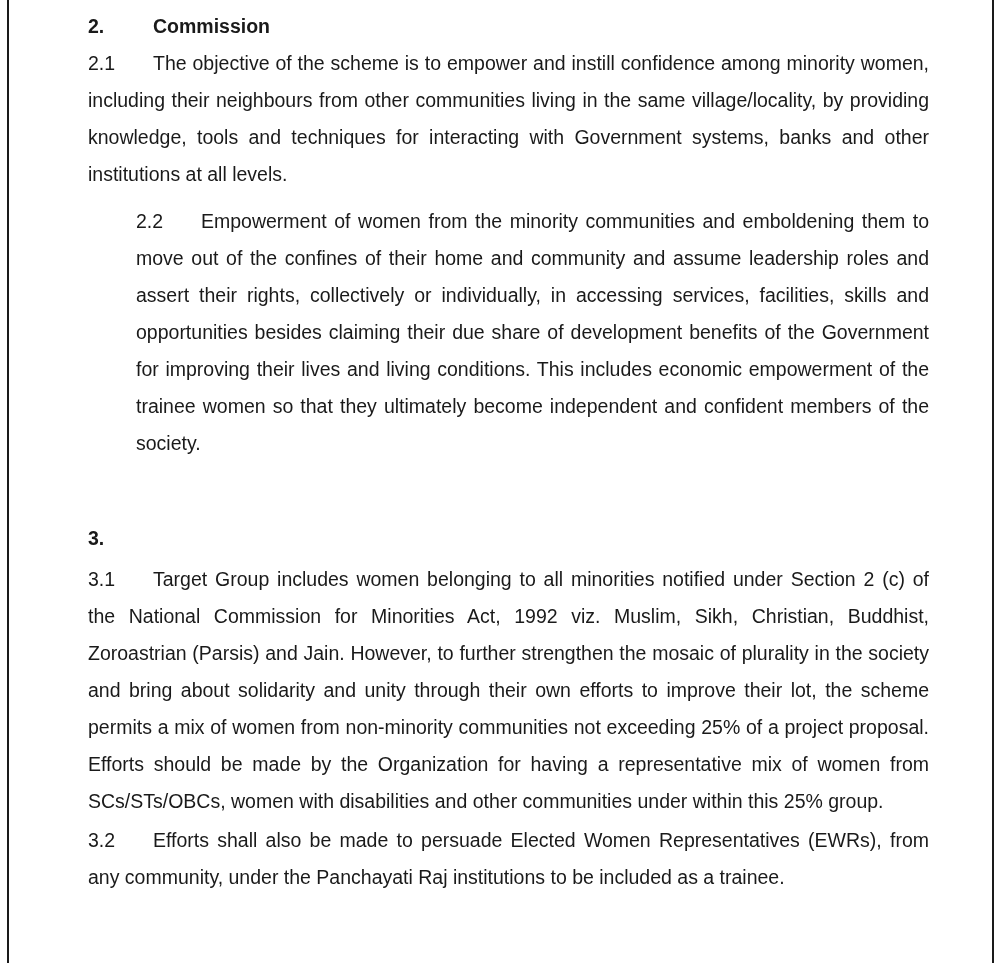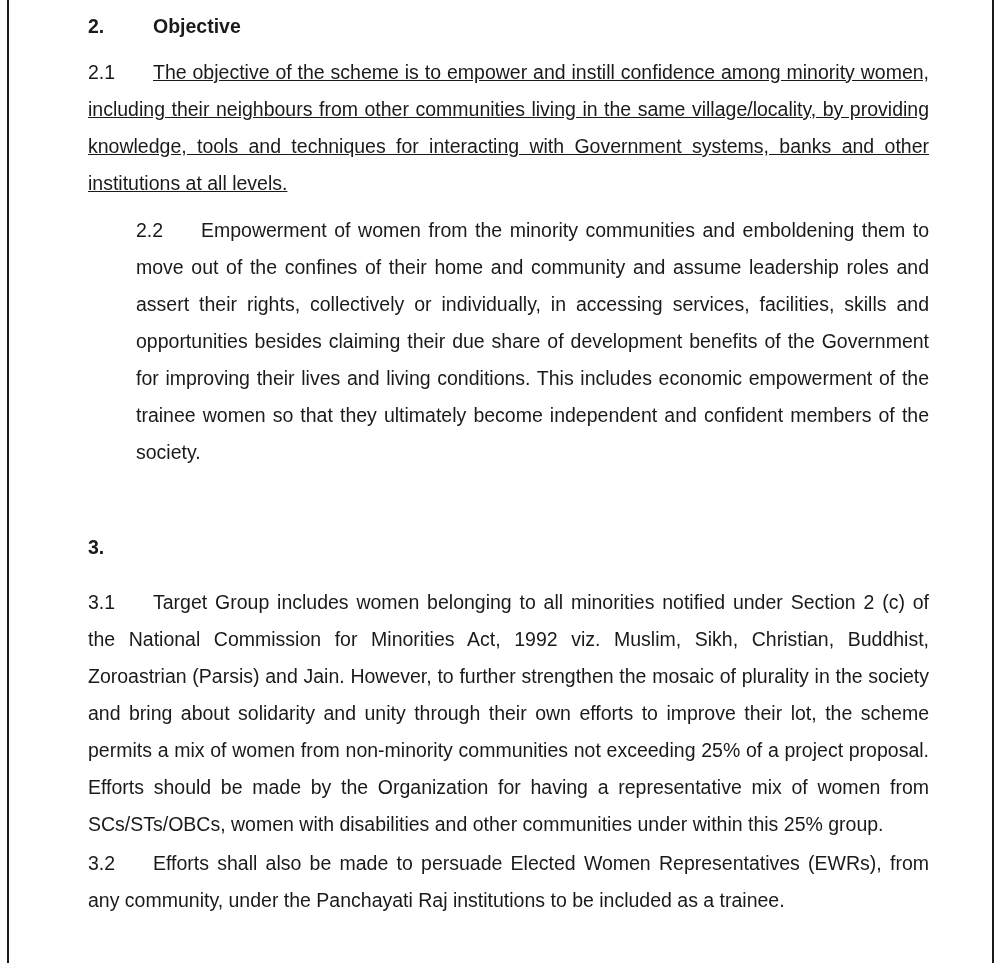--- a/index.html
+++ b/index.html
@@ -27,36 +27,36 @@
     line-height: 28px;
   }
   .heading .num { width: 65px; flex: none; }
   .para {
     text-align: justify;
     line-height: 37px;
     margin: 0;
   }
   .para .pnum { display: inline-block; width: 65px; }
   .sec2-head { margin-top: 0; }
-  .p21 { margin-top: 14px; text-decoration: underline; }
+  .p21 { margin-top: 5px; }
   .p22 { margin-top: 10px; margin-left: 48px; }
   .sec3-head { margin-top: 62px; }
-  .p31 { margin-top: 23px; }
+  .p31 { margin-top: 9px; }
   .p32 { margin-top: 2px; }
   .para { text-align-last: left; }
 </style>
 </head>
 <body>
 
 <div class="page">
   <div class="content">
 
     <div class="heading sec2-head">
       <span class="num">2.</span>
-      <span>Objective</span>
+      <span>Commission</span>
     </div>
 
     <p class="para p21"><span class="pnum">2.1</span><span>The objective of the scheme is to empower and instill confidence among minority women, including their neighbours from other communities living in the same village/locality, by providing knowledge, tools and techniques for interacting with Government systems, banks and other institutions at all levels.</span></p>
 
     <p class="para p22"><span class="pnum">2.2</span><span>Empowerment of women from the minority communities and emboldening them to move out of the confines of their home and community and assume leadership roles and assert their rights, collectively or individually, in accessing services, facilities, skills and opportunities besides claiming their due share of development benefits of the Government for improving their lives and living conditions. This includes economic empowerment of the trainee women so that they ultimately become independent and confident members of the society.</span></p>
 
     <div class="heading sec3-head">
       <span class="num">3.</span>
     </div>
 

